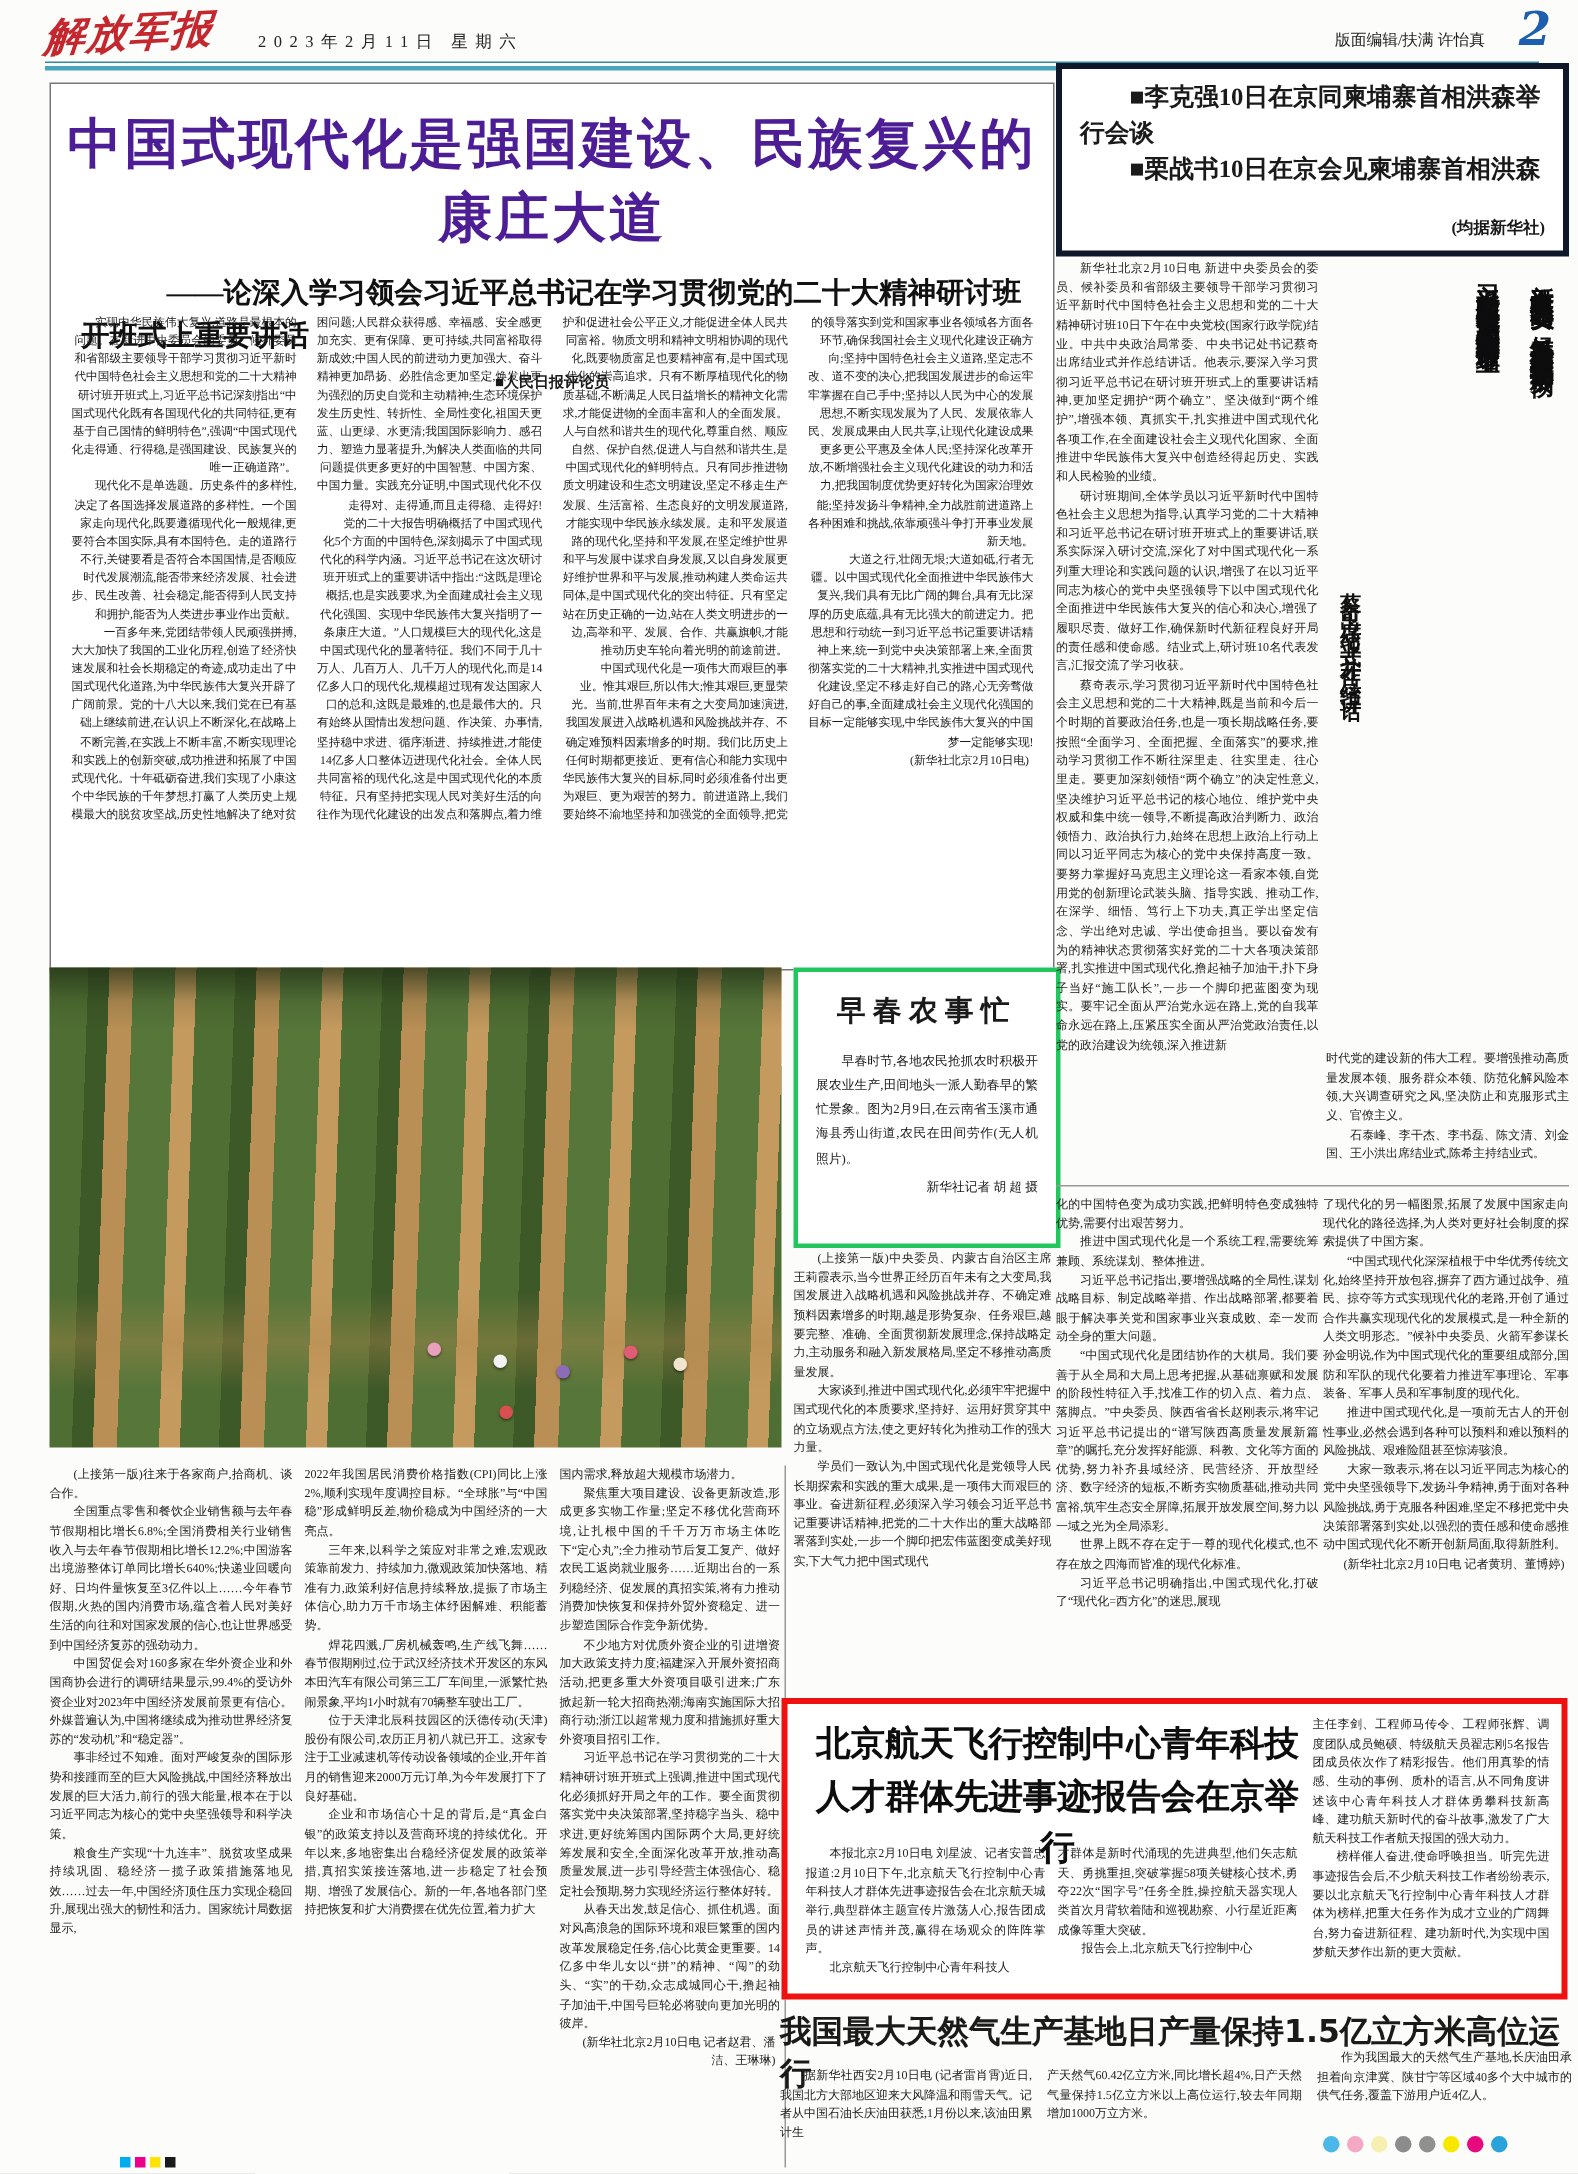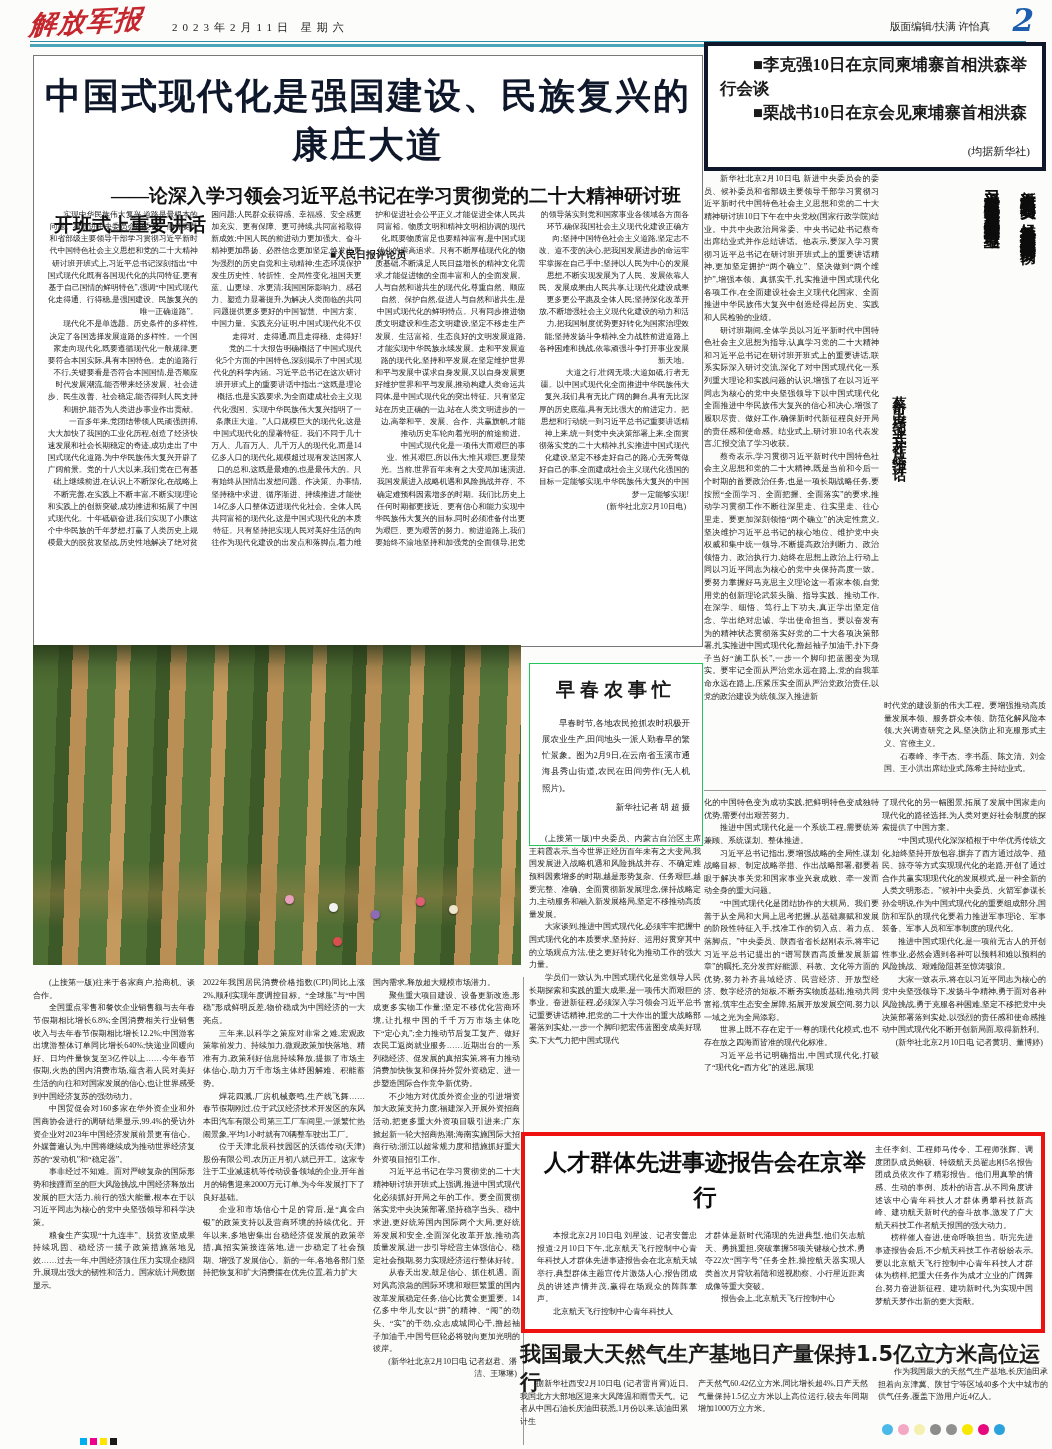--- a/index.html
+++ b/index.html
@@ -20,47 +20,47 @@
   .rule2{position:absolute;left:30px;right:26px;top:44px;height:3px;background:#4aa5ba;}
   
   .colblock{position:absolute;font-size:8px;line-height:1.58;text-align:justify;overflow:hidden;color:#222;}
   .colblock p{margin:0;text-indent:2em;}
   .cont p:first-child{text-indent:0;}
   p.sig{text-align:right;text-indent:0;padding-right:3px;}
   
   .ed-box{position:absolute;left:33px;top:55px;width:668px;height:590px;
           border:1px solid #777;background:#fff;}
   .ed-title{margin:16px 8px 0;text-align:center;font-family:"DejaVu Sans","Liberation Sans",sans-serif;
-          font-size:36px;font-weight:900;letter-spacing:2px;color:#0f172a;}
+          font-size:36px;font-weight:900;letter-spacing:2px;color:#4c1d95;}
   .ed-sub{margin:12px 20px 0;font-size:19px;font-weight:bold;line-height:1.5;
           text-indent:3em;color:#111;}
   .ed-byline{margin-top:9px;text-align:center;font-size:10px;font-weight:bold;}
   .ed-body{position:absolute;left:13px;right:13px;top:153px;bottom:9px;
           column-count:4;column-gap:13px;font-size:7.8px;line-height:1.56;
           text-align:justify;overflow:hidden;}
   .ed-body p{margin:0;text-indent:2em;text-align:right;}
   
   .photo{position:absolute;left:33px;top:645px;width:488px;height:320px;overflow:hidden;
       background:
         linear-gradient(180deg, rgba(30,45,20,.7) 0%, rgba(30,45,20,.15) 7%, rgba(0,0,0,0) 13%),
         linear-gradient(180deg, rgba(0,0,0,0) 68%, rgba(175,135,75,.4) 78%, rgba(0,0,0,0) 88%),
         repeating-linear-gradient(92deg,#4f6e33 0 26px,#3e5928 26px 40px,#b98f55 40px 56px,#56763a 56px 84px,#c59a5e 84px 98px);}
   .person{position:absolute;width:9px;height:9px;border-radius:50%;box-shadow:0 1px 2px rgba(0,0,0,.5);}
   
-  .capbox{position:absolute;left:529px;top:663px;width:172px;height:181px;
-          border:1px solid #22c55e;background:#fff;}
+  .capbox{position:absolute;left:529px;top:645px;width:172px;height:181px;
+          border:3px solid #22c55e;background:#fff;}
   .cap-title{margin-top:13px;text-align:center;font-family:"DejaVu Sans","Liberation Sans",sans-serif;
           font-size:19px;font-weight:900;letter-spacing:5px;}
   .cap-body{margin:12px 12px 0;font-size:8.5px;line-height:1.9;text-align:justify;text-indent:2em;}
   .cap-credit{margin:6px 12px 0;font-size:8.5px;text-align:right;}
   
   .bulletins{position:absolute;left:704px;top:42px;width:342px;height:129px;
           border:4px solid #0f172a;background:#fff;box-sizing:border-box;padding:7px 12px;}
   .bulletins p{margin:0;text-indent:2em;font-size:16.5px;font-weight:bold;line-height:1.45;}
-  .bulletins .attr{position:absolute;right:12px;bottom:8px;font-size:11px;font-weight:normal;}
+  .bulletins .attr{position:absolute;right:12px;bottom:8px;font-size:11px;font-weight:bold;}
   
   .vert-wrap{position:absolute;left:884px;top:178px;width:162px;height:514px;}
   .vh-main{position:absolute;right:0;top:0;bottom:0;writing-mode:vertical-rl;
           font-family:"DejaVu Sans","Liberation Sans",sans-serif;
           font-size:16px;font-weight:900;letter-spacing:1.5px;line-height:36px;color:#0d0d0d;}
   .vh-main span{display:block;}
   .vh-sub{position:absolute;left:6px;top:206px;writing-mode:vertical-rl;
           font-size:14px;font-weight:bold;letter-spacing:6px;color:#111;}
   .divider{position:absolute;left:704px;top:790px;width:342px;height:1px;background:#999;}
   .vrule{position:absolute;left:523px;top:977px;width:1px;height:468px;background:#999;}
@@ -189,20 +189,21 @@
       <p>国内需求,释放超大规模市场潜力。</p>
       <p>聚焦重大项目建设、设备更新改造,形成更多实物工作量;坚定不移优化营商环境,让扎根中国的千千万万市场主体吃下“定心丸”;全力推动节后复工复产、做好农民工返岗就业服务……近期出台的一系列稳经济、促发展的真招实策,将有力推动消费加快恢复和保持外贸外资稳定、进一步塑造国际合作竞争新优势。</p>
       <p>不少地方对优质外资企业的引进增资加大政策支持力度;福建深入开展外资招商活动,把更多重大外资项目吸引进来;广东掀起新一轮大招商热潮;海南实施国际大招商行动;浙江以超常规力度和措施抓好重大外资项目招引工作。</p>
       <p>习近平总书记在学习贯彻党的二十大精神研讨班开班式上强调,推进中国式现代化必须抓好开局之年的工作。要全面贯彻落实党中央决策部署,坚持稳字当头、稳中求进,更好统筹国内国际两个大局,更好统筹发展和安全,全面深化改革开放,推动高质量发展,进一步引导经营主体强信心、稳定社会预期,努力实现经济运行整体好转。</p>
       <p>从春天出发,鼓足信心、抓住机遇。面对风高浪急的国际环境和艰巨繁重的国内改革发展稳定任务,信心比黄金更重要。14亿多中华儿女以“拼”的精神、“闯”的劲头、“实”的干劲,众志成城同心干,撸起袖子加油干,中国号巨轮必将驶向更加光明的彼岸。</p>
       <p class="sig">(新华社北京2月10日电 记者赵君、潘洁、王琳琳)</p>
     </div>
 
   <div class="redbox">
     <div class="rb-head">
+      <div>北京航天飞行控制中心青年科技</div>
       <div>人才群体先进事迹报告会在京举行</div>
     </div>
     <div class="colblock" style="left:12px;top:94px;width:160px;height:92px;">
         <p>本报北京2月10日电 刘星波、记者安普忠报道:2月10日下午,北京航天飞行控制中心青年科技人才群体先进事迹报告会在北京航天城举行,典型群体主题宣传片激荡人心,报告团成员的讲述声情并茂,赢得在场观众的阵阵掌声。</p>
         <p>北京航天飞行控制中心青年科技人</p>
       </div>
     <div class="colblock cont" style="left:180px;top:94px;width:160px;height:92px;">
         <p>才群体是新时代涌现的先进典型,他们矢志航天、勇挑重担,突破掌握58项关键核心技术,勇夺22次“国字号”任务全胜,操控航天器实现人类首次月背软着陆和巡视勘察、小行星近距离成像等重大突破。</p>
         <p>报告会上,北京航天飞行控制中心</p>
       </div>

